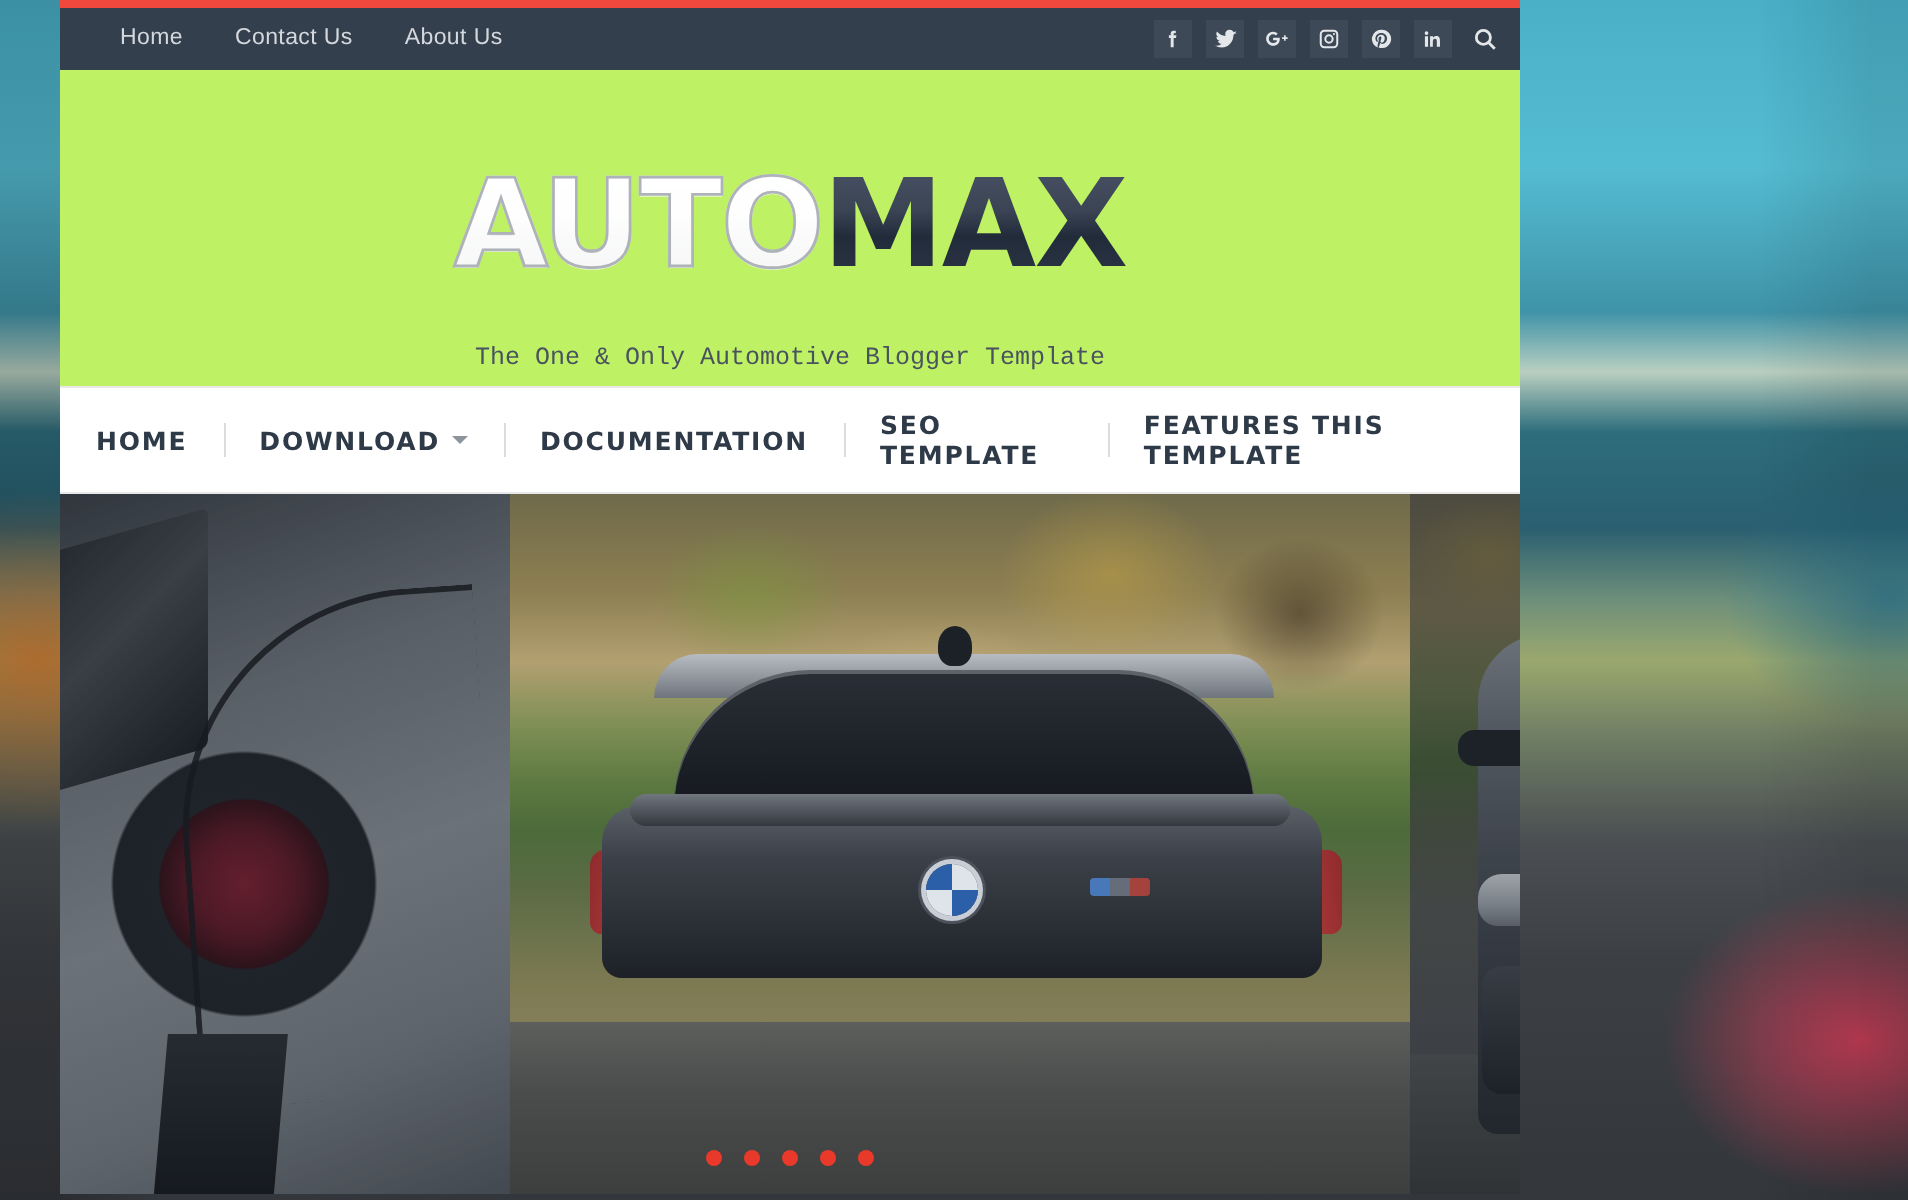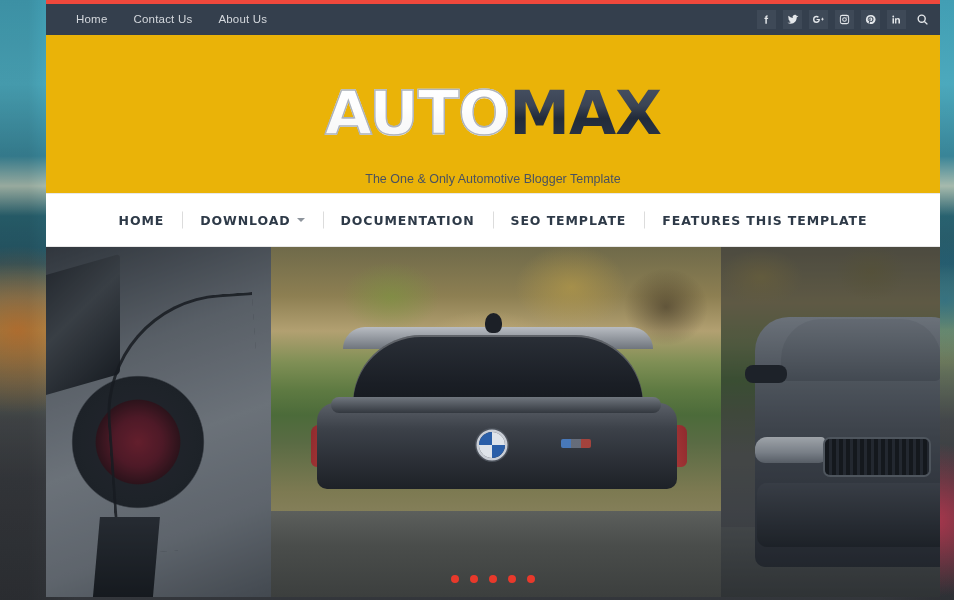--- a/index.html
+++ b/index.html
@@ -43,23 +43,23 @@
     position: absolute;
     inset: 0;
     background:
       linear-gradient(90deg, rgba(0,0,0,.18) 0 3%, rgba(0,0,0,0) 8%),
       linear-gradient(270deg, rgba(0,0,0,.10) 0 2%, rgba(0,0,0,0) 8%);
   }
 
   
   #wrap {
     position: absolute;
-    left: 46px;
+    left: 30px;
     top: 0;
-    width: 894px;
+    width: 730px;
     height: 600px;
   }
 
   
   .red-strip {
     height: 4px;
     background: #f0483c;
   }
 
   
@@ -101,21 +101,21 @@
     font-family: "Liberation Serif", serif;
     font-weight: bold;
   }
   .soc svg { display:block; }
   .soc.search {
     background: transparent;
   }
 
   
   .header {
-    background: #eab308;
+    background: #bef264;
     height: 158px;
     position: relative;
   }
   .logo-wrap {
     position: absolute;
     left: 0; right: 0;
     top: 47px;
     text-align: center;
   }
   .logo {
@@ -139,21 +139,21 @@
     background: linear-gradient(180deg,#4a5568 0%,#3b4454 40%,#222b3a 58%,#2e3848 100%);
     -webkit-background-clip: text;
     background-clip: text;
     color: transparent;
   }
   .tagline {
     position: absolute;
     left: 0; right: 0;
     top: 137px;
     text-align: center;
-    font-family: Liberation Sans, sans-serif;
+    font-family: Liberation Mono, monospace;
     font-size: 12.5px;
     color: #4a5260;
     font-weight: normal;
   }
 
   
   .mainnav {
     background: #ffffff;
     border-top: 1px solid #e8e8e8;
     border-bottom: 1px solid #e8e8e8;

